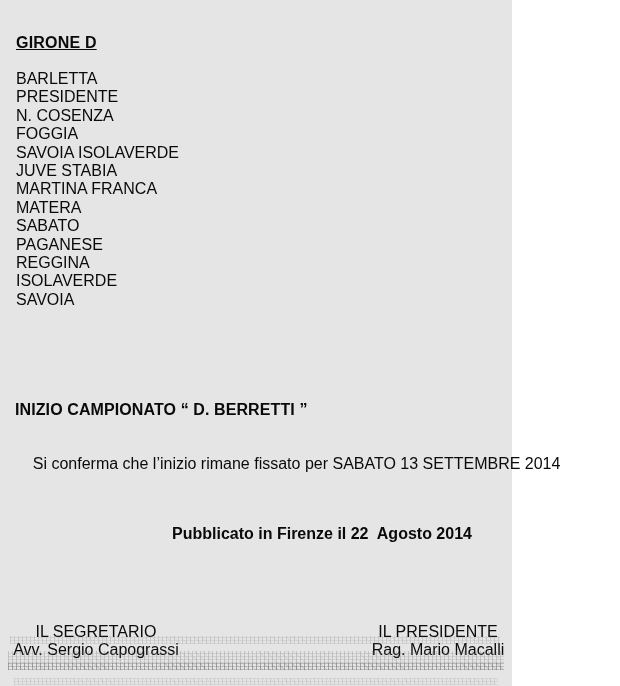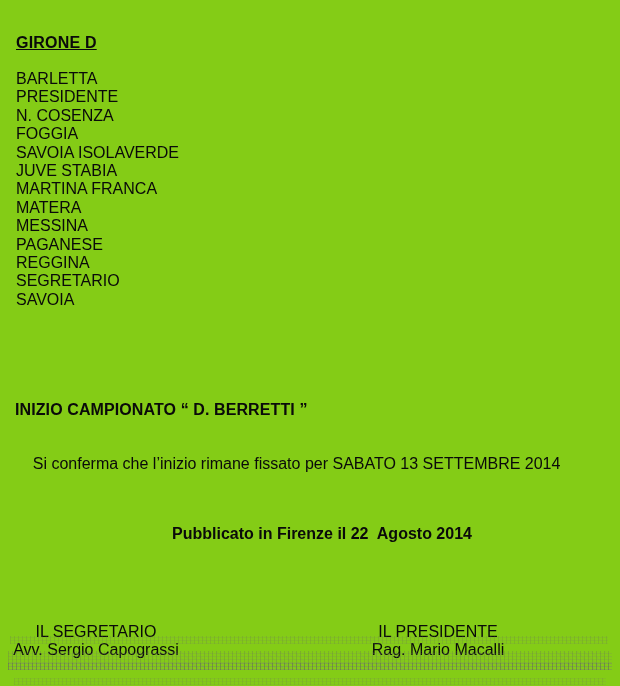--- a/index.html
+++ b/index.html
@@ -5,22 +5,22 @@
   * { margin: 0; padding: 0; box-sizing: border-box; }
   html, body { background: #ffffff; }
   body {
     width: 620px; height: 686px;
     font-family: "Liberation Sans", "DejaVu Sans", sans-serif;
     color: #0a0a0a;
     overflow: hidden;
   }
   .page {
     position: relative;
-    width: 620px; height: 686px;
-    background: #84cc16;
+    width: 512px; height: 686px;
+    background: #e5e5e5;
     font-size: 16px;
     line-height: 18.4px;
   }
   .girone-title {
     position: absolute; left: 16px; top: 34px;
     font-weight: bold;
     text-decoration: underline;
     letter-spacing: 0.2px;
   }
   .team-list {
@@ -72,24 +72,24 @@
 
   <div class="team-list">
     <div class="team-item">BARLETTA</div>
     <div class="team-item">PRESIDENTE</div>
     <div class="team-item">N. COSENZA</div>
     <div class="team-item">FOGGIA</div>
     <div class="team-item">SAVOIA ISOLAVERDE</div>
     <div class="team-item">JUVE STABIA</div>
     <div class="team-item">MARTINA FRANCA</div>
     <div class="team-item">MATERA</div>
-    <div class="team-item">MESSINA</div>
+    <div class="team-item">SABATO</div>
     <div class="team-item">PAGANESE</div>
     <div class="team-item">REGGINA</div>
-    <div class="team-item">SEGRETARIO</div>
+    <div class="team-item">ISOLAVERDE</div>
     <div class="team-item">SAVOIA</div>
   </div>
 
   <div class="campionato-heading">INIZIO CAMPIONATO “ D. BERRETTI ”</div>
 
   <div class="confirmation-line">
     <span>Si conferma che l’inizio rimane fissato per </span><span class="confirmation-date">SABATO 13 SETTEMBRE 2014</span>
   </div>
 
   <div class="publication-line">Pubblicato in Firenze il 22  Agosto 2014</div>

